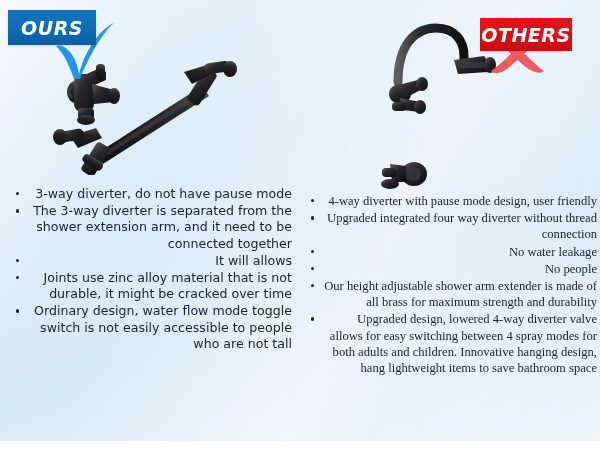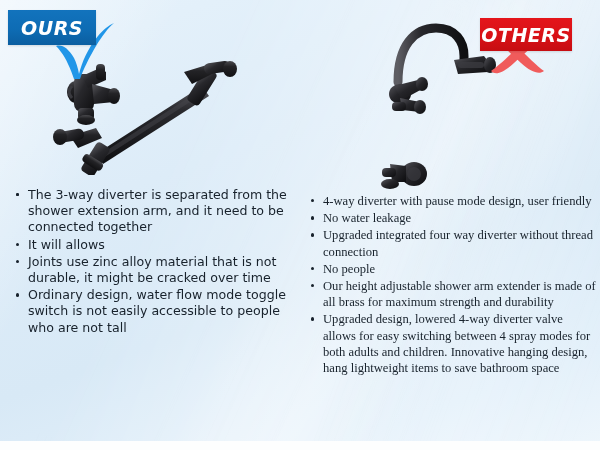--- a/index.html
+++ b/index.html
@@ -20,20 +20,21 @@
     background:
       linear-gradient(118deg,
         rgba(255,255,255,0.55) 0%,
         rgba(255,255,255,0.0) 22%,
         rgba(255,255,255,0.0) 48%,
         rgba(255,255,255,0.38) 62%,
         rgba(255,255,255,0.0) 78%,
         rgba(255,255,255,0.0) 100%),
       linear-gradient(160deg, #e6f2fb 0%, #ddecf8 35%, #d8e9f6 60%, #e3f0fa 85%, #eef6fc 100%);
     overflow: hidden;
+    text-align: right;
   }
 
   
   .sheen {
     position: absolute;
     pointer-events: none;
   }
   .sheen-a {
     top: -60px;
     left: 150px;
@@ -280,20 +281,21 @@
       <path d="M18 146 L34 148 L34 164 L20 164 Z" fill="url(#blkC)"></path>
       <rect x="10" y="150" width="14" height="9" rx="4" fill="url(#blkC)"></rect>
       <ellipse cx="18" cy="166" rx="9" ry="5" fill="url(#blkC)"></ellipse>
     </g>
   </svg>
 
   <div class="col col-left">
     <ul class="bullets">
       <li>
         <span class="dot"></span>
+        <span>3-way diverter, do not have pause mode</span>
       </li>
       <li>
         <span class="dot"></span>
         <span>The 3-way diverter is separated from the shower extension arm, and it need to be connected together</span>
       </li>
       <li>
         <span class="dot"></span>
         <span>It will allows</span>
       </li>
       <li>
@@ -308,25 +310,25 @@
   </div>
 
   <div class="col col-right">
     <ul class="bullets">
       <li>
         <span class="dot"></span>
         <span>4-way diverter with pause mode design, user friendly</span>
       </li>
       <li>
         <span class="dot"></span>
+        <span>Upgraded integrated four way diverter without thread connection</span>
+      </li>
+      <li>
+        <span class="dot"></span>
         <span>No water leakage</span>
-      </li>
-      <li>
-        <span class="dot"></span>
-        <span>Upgraded integrated four way diverter without thread connection</span>
       </li>
       <li>
         <span class="dot"></span>
         <span>No people</span>
       </li>
       <li>
         <span class="dot"></span>
         <span>Our height adjustable shower arm extender is made of all brass for maximum strength and durability</span>
       </li>
       <li>

